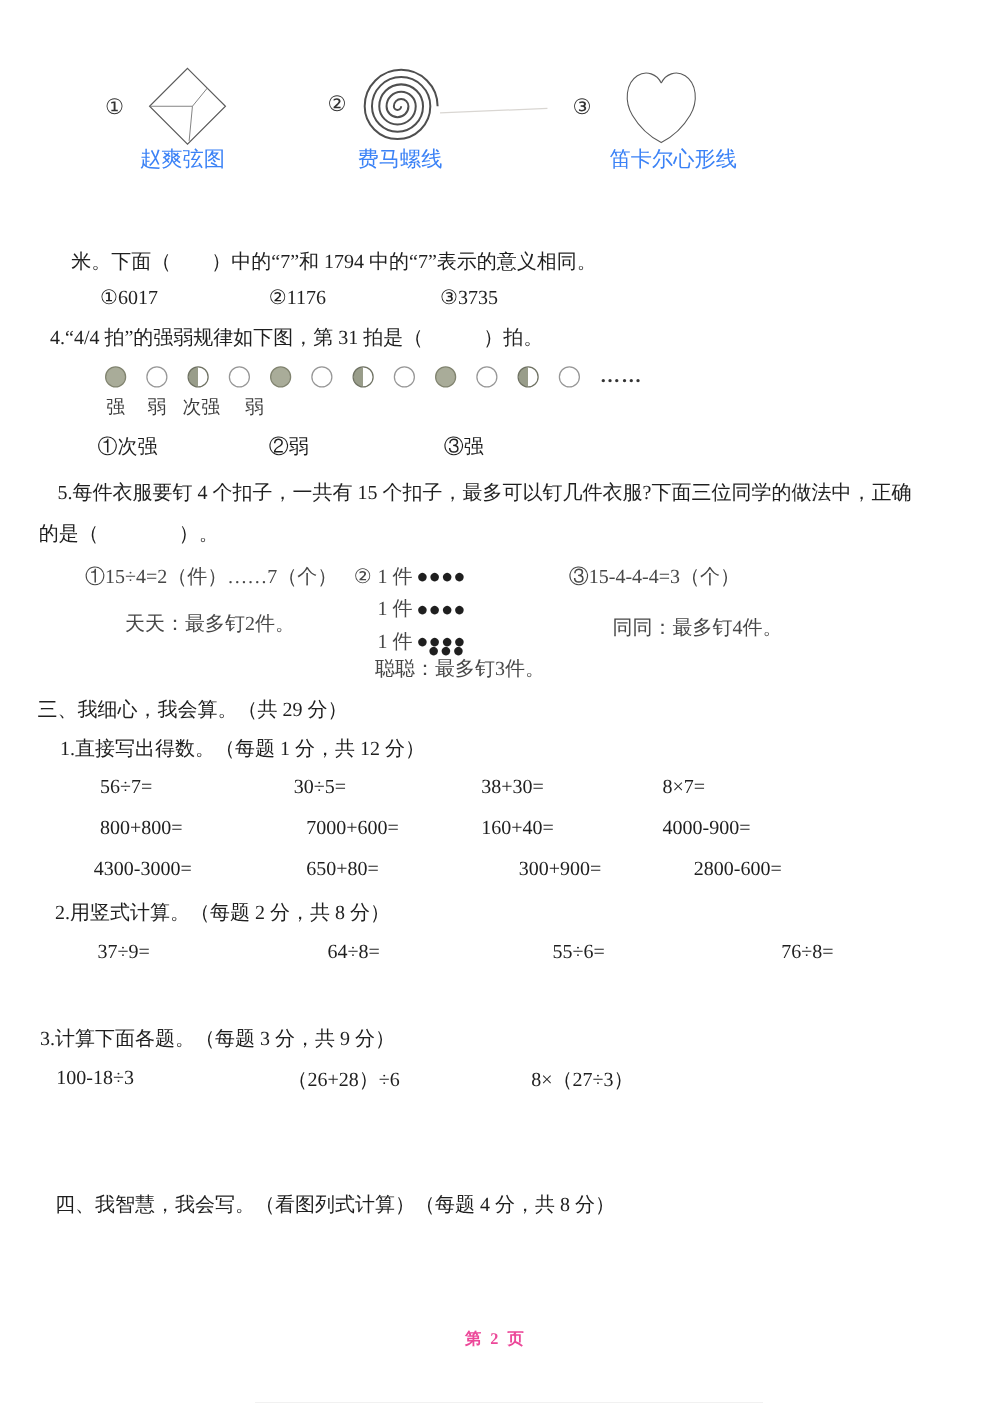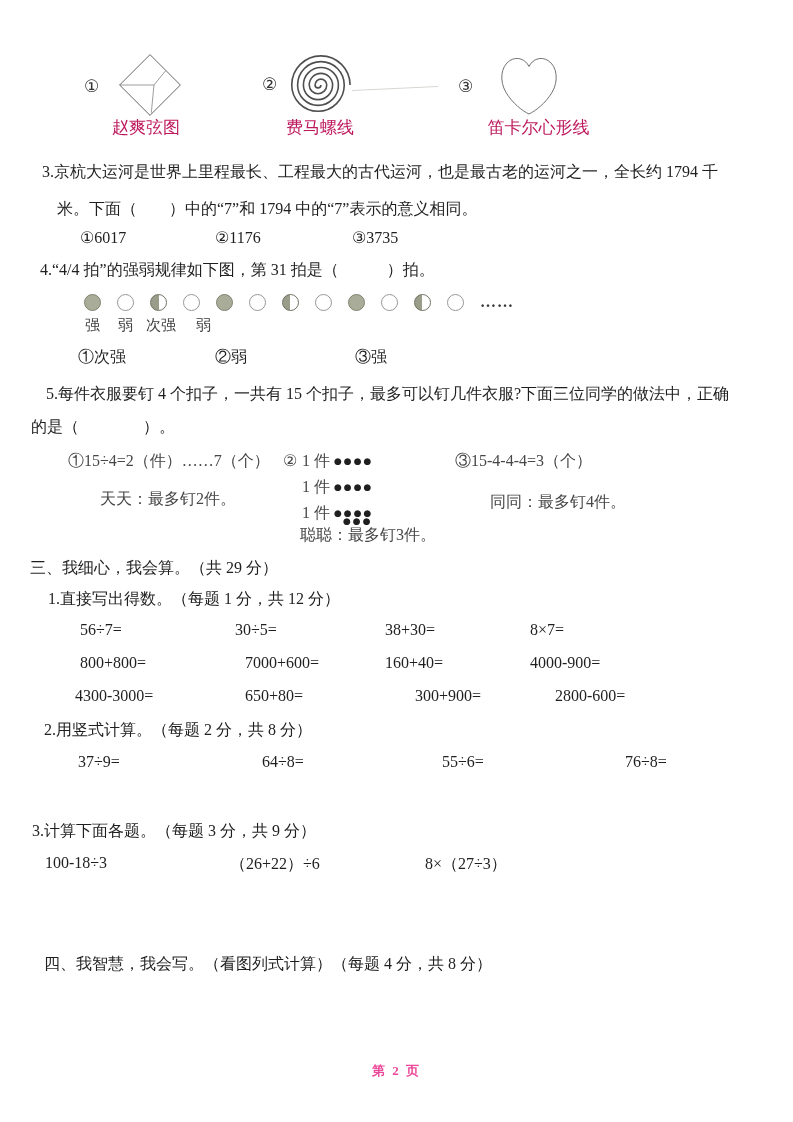--- a/index.html
+++ b/index.html
@@ -3,21 +3,21 @@
 <meta charset="utf-8">
 <style>
   html,body{margin:0;padding:0;background:#e8e8e8;}
   .page{
     position:relative;width:793px;height:1122px;margin:0 auto;
     background:#ffffff;color:#1f1f1f;
     font-family:"Liberation Serif","DejaVu Serif",serif;
     font-size:16px;overflow:hidden;
   }
   .abs{position:absolute;white-space:nowrap;}
-  .caption{font-size:17px;color:#be185d;text-align:center;}
+  .caption{font-size:17px;color:#3b82f6;text-align:center;}
   .fignum{font-family:"DejaVu Sans",sans-serif;font-size:17px;color:#333;}
   svg{display:block;}
   .beat{display:inline-block;width:17px;height:17px;border-radius:50%;box-sizing:border-box;margin-right:16px;vertical-align:middle;}
   .beat.strong{background:#a9ac99;border:1px solid #80836f;}
   .beat.weak{background:#fff;border:1px solid #979797;}
   .beat.medium{background:linear-gradient(90deg,#999d8a 0 50%,#ffffff 50% 100%);border:1px solid #6f7263;}
   .beat-ellipsis{font-weight:bold;color:#333;vertical-align:middle;letter-spacing:1px;}
   .beatlabel{font-size:15px;color:#3c3c3c;}
   .handw{color:#474747;}
   .dots{font-family:"DejaVu Sans",sans-serif;font-size:9px;letter-spacing:2px;color:#1f1f1f;vertical-align:2px;}
@@ -51,21 +51,20 @@
   <div class="abs caption" style="left:278px;top:116px;width:84px;">费马螺线</div>
 
   <div class="abs fignum" style="left:458px;top:76px;">③</div>
   <div class="abs" style="left:486px;top:52px;">
     <svg width="86" height="66" viewBox="0 0 100 100">
       <path d="M50 22 C45 11 32 6 21 13 C7 22 5 44 15 61 C25 78 40 89 50 94 C60 89 75 78 85 61 C95 44 93 22 79 13 C68 6 55 11 50 22" fill="none" stroke="#5a5a5a" stroke-width="1.3"></path>
     </svg>
   </div>
   <div class="abs caption" style="left:476px;top:116px;width:125px;">笛卡尔心形线</div>
 
-  <div class="abs" style="left:42px;top:162px;">3.京杭大运河是世界上里程最长、工程最大的古代运河，也是最古老的运河之一，全长约 1794 千</div>
   <div class="abs" style="left:57px;top:199px;">米。下面（　　）中的“7”和 1794 中的“7”表示的意义相同。</div>
   <div class="abs" style="left:80px;top:228px;">①6017</div>
   <div class="abs" style="left:215px;top:228px;">②1176</div>
   <div class="abs" style="left:352px;top:228px;">③3735</div>
 
   <div class="abs" style="left:40px;top:260px;">4.“4/4 拍”的强弱规律如下图，第 31 拍是（　　　）拍。</div>
   <div class="abs" style="left:84px;top:292px;">
     <span class="beat strong"></span><span class="beat weak"></span><span class="beat medium"></span><span class="beat weak"></span><span class="beat strong"></span><span class="beat weak"></span><span class="beat medium"></span><span class="beat weak"></span><span class="beat strong"></span><span class="beat weak"></span><span class="beat medium"></span><span class="beat weak"></span><span class="beat-ellipsis">……</span>
   </div>
   <div class="abs beatlabel" style="left:85px;top:316px;">强</div>
@@ -120,20 +119,20 @@
   <div class="abs" style="left:555px;top:687px;">2800-600=</div>
 
   <div class="abs" style="left:44px;top:720px;">2.用竖式计算。（每题 2 分，共 8 分）</div>
   <div class="abs" style="left:78px;top:753px;">37÷9=</div>
   <div class="abs" style="left:262px;top:753px;">64÷8=</div>
   <div class="abs" style="left:442px;top:753px;">55÷6=</div>
   <div class="abs" style="left:625px;top:753px;text-align:right;">76÷8=</div>
 
   <div class="abs" style="left:32px;top:821px;">3.计算下面各题。（每题 3 分，共 9 分）</div>
   <div class="abs" style="left:45px;top:854px;">100-18÷3</div>
-  <div class="abs" style="left:230px;top:854px;">（26+22）÷6</div>
+  <div class="abs" style="left:230px;top:854px;">（26+28）÷6</div>
   <div class="abs" style="left:425px;top:854px;">8×（27÷3）</div>
 
   <div class="abs" style="left:44px;top:954px;">四、我智慧，我会写。（看图列式计算）（每题 4 分，共 8 分）</div>
 
   <div class="abs footer" style="left:0;top:1062px;">第 2 页</div>
 
 </div>
 
 </body></html>

